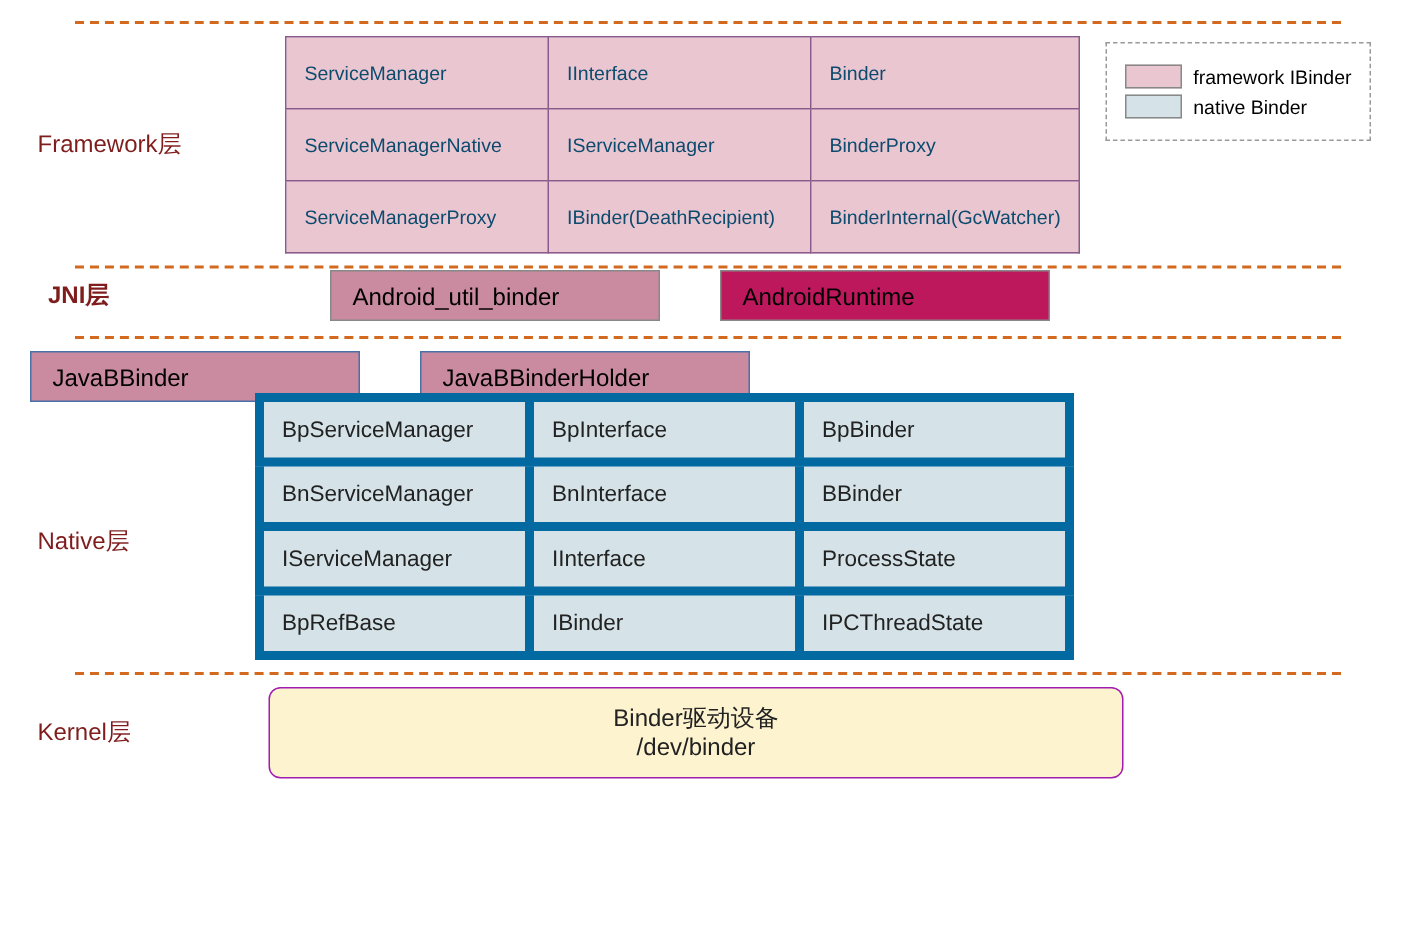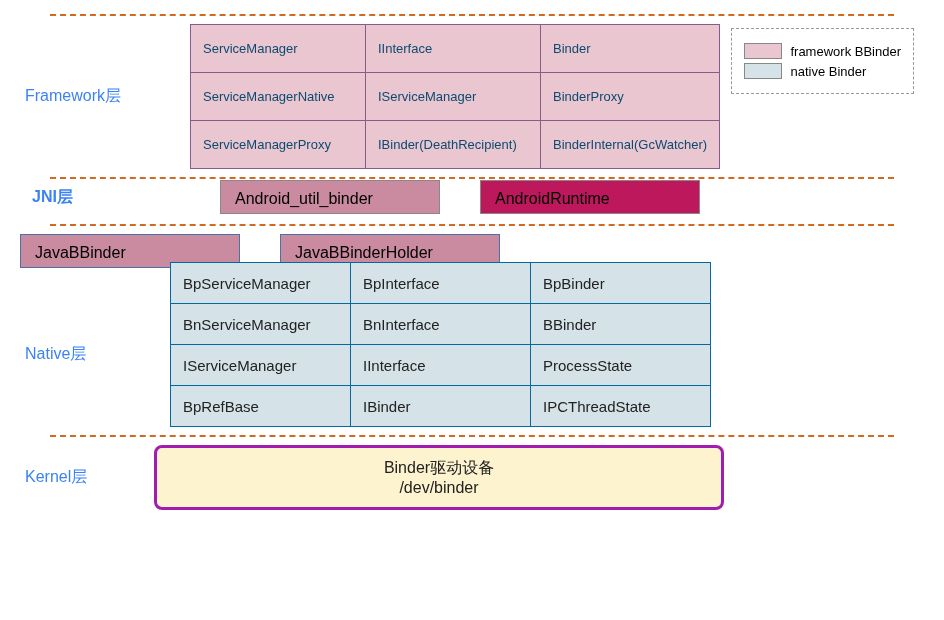--- a/index.html
+++ b/index.html
@@ -11,21 +11,21 @@
       position: relative;
       padding: 10px 20px;
     }
     .layer-row {
       display: flex;
       align-items: center;
       position: relative;
     }
     .layer-label {
       font-size: 16px;
-      color: #3b82f6;
+      color: #7f1d1d;
       width: 120px;
       flex-shrink: 0;
       padding-left: 5px;
     }
     .divider {
       border: none;
       border-top: 2px dashed #d2691e;
       margin: 4px 30px;
     }
     .grid-table {
@@ -58,38 +58,38 @@
       display: flex;
       margin-left: 200px;
       gap: 40px;
     }
     .native-grid {
       border: 1px solid #4a70a8;
       border-collapse: collapse;
       margin-left: 30px;
     }
     .native-grid td {
-      border: 1px solid #0369a1;
+      border: 6px solid #0369a1;
       background: #d5e3e8;
       padding: 10px 12px;
       font-size: 15px;
       color: #222;
       min-width: 180px;
       height: 41px;
     }
     .kernel-box {
-      border: 3px solid #a21caf;
+      border: 1px solid #a21caf;
       background: #fdf3cf;
       border-radius: 8px;
       padding: 10px 20px;
       text-align: center;
       font-size: 16px;
       color: #222;
       width: 570px;
-      margin-left: 14px;
+      margin-left: 39px;
     }
     .legend {
       position: absolute;
       top: 28px;
       right: 30px;
       border: 1px dashed #999;
       padding: 10px 12px;
       font-size: 13px;
     }
     .legend-row {
@@ -105,21 +105,21 @@
     }
     .section { margin: 8px 0; }
     .fw-wrap { margin-left: 50px; }
   </style>
 </head>
 <body>
 
 <div class="legend">
   <div class="legend-row">
     <div class="swatch pink-bg"></div>
-    <span>framework BBinder</span>
+    <span>framework IBinder</span>
   </div>
   <div class="legend-row">
     <div class="swatch blue-bg"></div>
     <span>native Binder</span>
   </div>
 </div>
 
 <hr class="divider">
 
 <div class="layer-row section">

